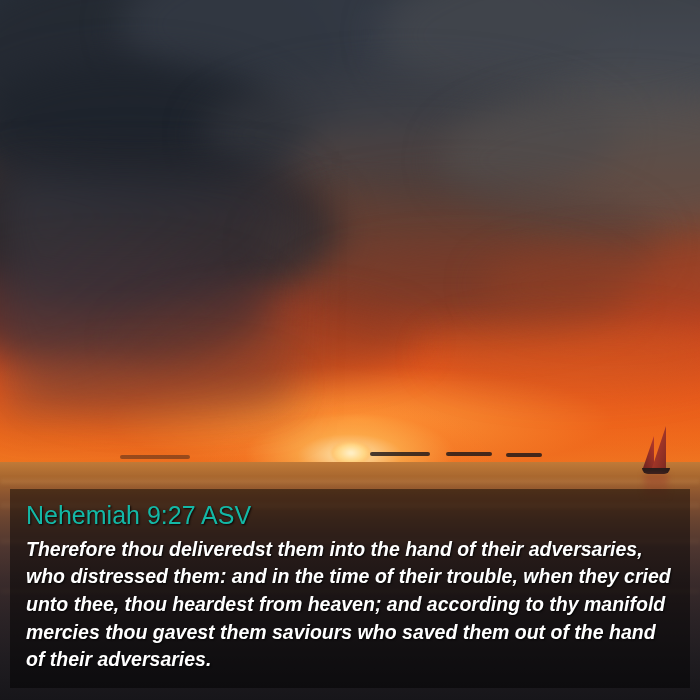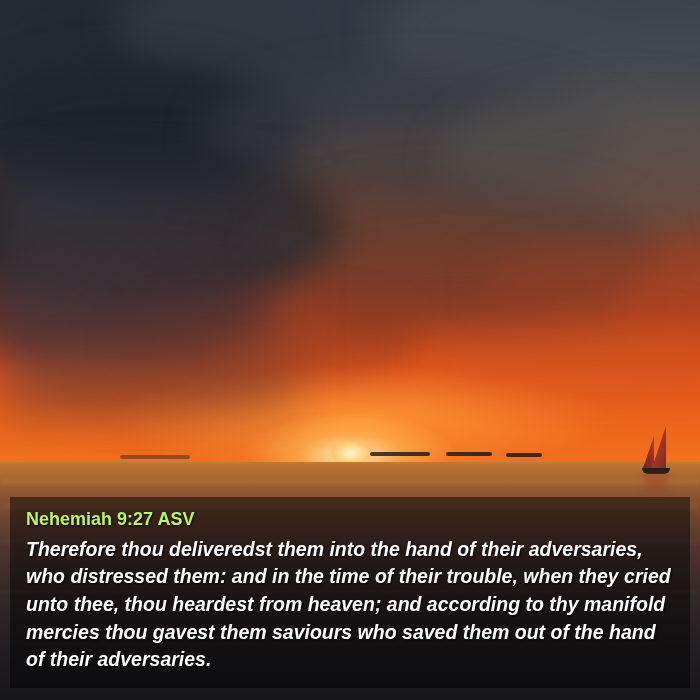--- a/index.html
+++ b/index.html
@@ -155,23 +155,23 @@
   .caption {
     position: absolute;
     left: 10px;
     right: 10px;
     bottom: 12px;
     padding: 12px 14px 14px 14px;
     background: rgba(0,0,0,0.48);
     box-sizing: border-box;
   }
   .caption-ref {
-    color: #bef264;
-    font-size: 18px;
-    font-weight: bold;
+    color: #14b8a6;
+    font-size: 25px;
+    font-weight: normal;
     line-height: 1.15;
     margin: 0 0 6px 2px;
     text-shadow: 1px 1px 2px rgba(0,0,0,0.85);
   }
   .caption-text {
     color: #ffffff;
     font-size: 19.5px;
     font-weight: bold;
     font-style: italic;
     line-height: 1.42;

